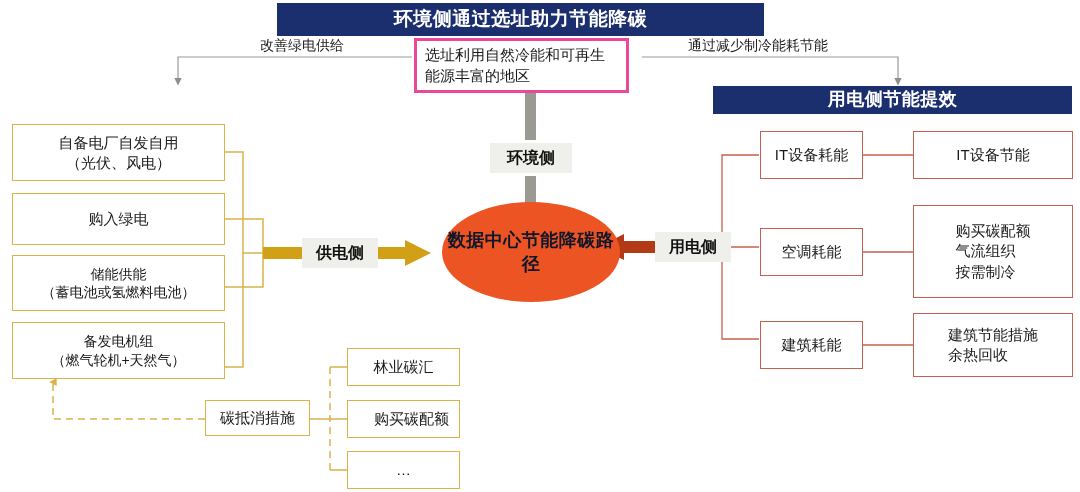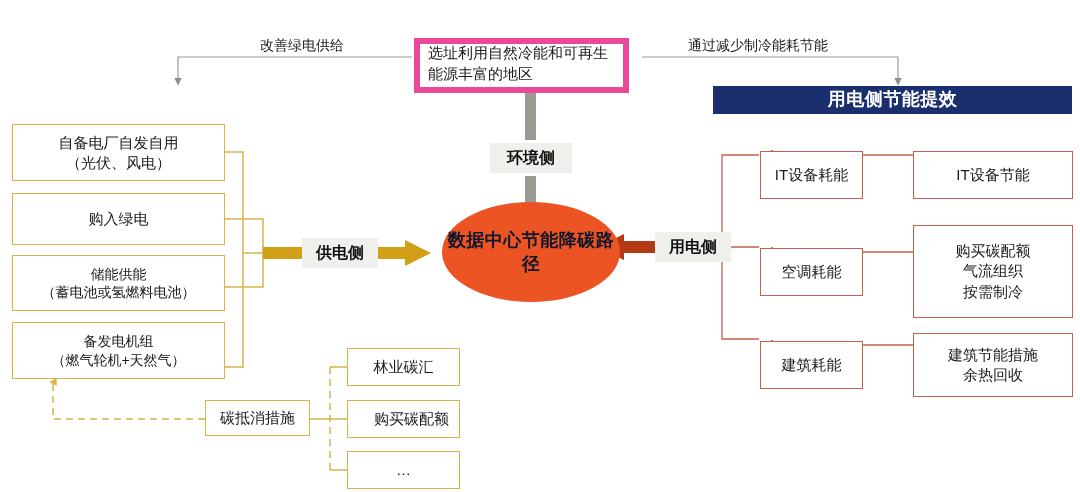--- a/index.html
+++ b/index.html
@@ -29,30 +29,29 @@
     letter-spacing:.5px;
     text-align:center;
     line-height:1.1;
   }
   .banner-top{font-size:19px;}
   .banner-side{font-size:18px;}
 
   
   .whitebox{
     background:#ffffff;
-    border:6px solid #ec4899;
+    border:3px solid #ec4899;
     color:#1a1a1a;
     font-size:15px;
     display:flex;
     align-items:center;
     justify-content:flex-start;
     padding:20px 8px;
     line-height:1.35;
     text-align:left;
-    font-family:Liberation Mono, monospace;
   }
 
   
   .goldbox{
     background:#ffffff;
     border:1.5px solid #D9B34A;
     color:#1a1a1a;
     font-size:15px;
     display:flex;
     align-items:center;
@@ -65,24 +64,22 @@
 
   
   .redbox{
     background:#ffffff;
     border:1.5px solid #C4604E;
     color:#1a1a1a;
     font-size:15px;
     display:flex;
     align-items:center;
     justify-content:center;
-    text-align:center;
     line-height:1.35;
     padding:2px 4px;
-    margin-top:20px;
   }
 
   
   .pill{
     background:#EFEFEB;
     color:#111111;
     font-weight:bold;
     font-size:16px;
     display:flex;
     align-items:center;
@@ -172,20 +169,21 @@
 
     <path d="M205,419 L53,419 L53,382" stroke="#D9B34A" stroke-width="1.5" fill="none" stroke-dasharray="7,5" marker-end="url(#goldDashArrow)"></path>
 
     <path d="M310,419 L330,419" stroke="#D9B34A" stroke-width="1.5" fill="none"></path>
     <path d="M330,367 L330,470" stroke="#D9B34A" stroke-width="1.5" fill="none" stroke-dasharray="7,5"></path>
     <path d="M330,367 L347,367" stroke="#D9B34A" stroke-width="1.5" fill="none"></path>
     <path d="M330,419 L347,419" stroke="#D9B34A" stroke-width="1.5" fill="none"></path>
     <path d="M330,470 L347,470" stroke="#D9B34A" stroke-width="1.5" fill="none"></path>
   </svg>
 
+  <div class="node banner banner-top" style="left:277px;top:3px;width:487px;height:33px;">环境侧通过选址助力节能降碳</div>
 
   <div class="node caption" style="left:260px;top:37px;">改善绿电供给</div>
 
   <div class="node caption" style="left:688px;top:37px;">通过减少制冷能耗节能</div>
 
   <div class="node whitebox" style="left:414px;top:38px;width:215px;height:55px;">选址利用自然冷能和可再生能源丰富的地区</div>
 
   <div class="node pill" style="left:490px;top:143px;width:82px;height:30px;">环境侧</div>
 
   <div class="node ellipse" style="left:442px;top:202px;width:178px;height:100px;">数据中心节能降碳路径</div>

